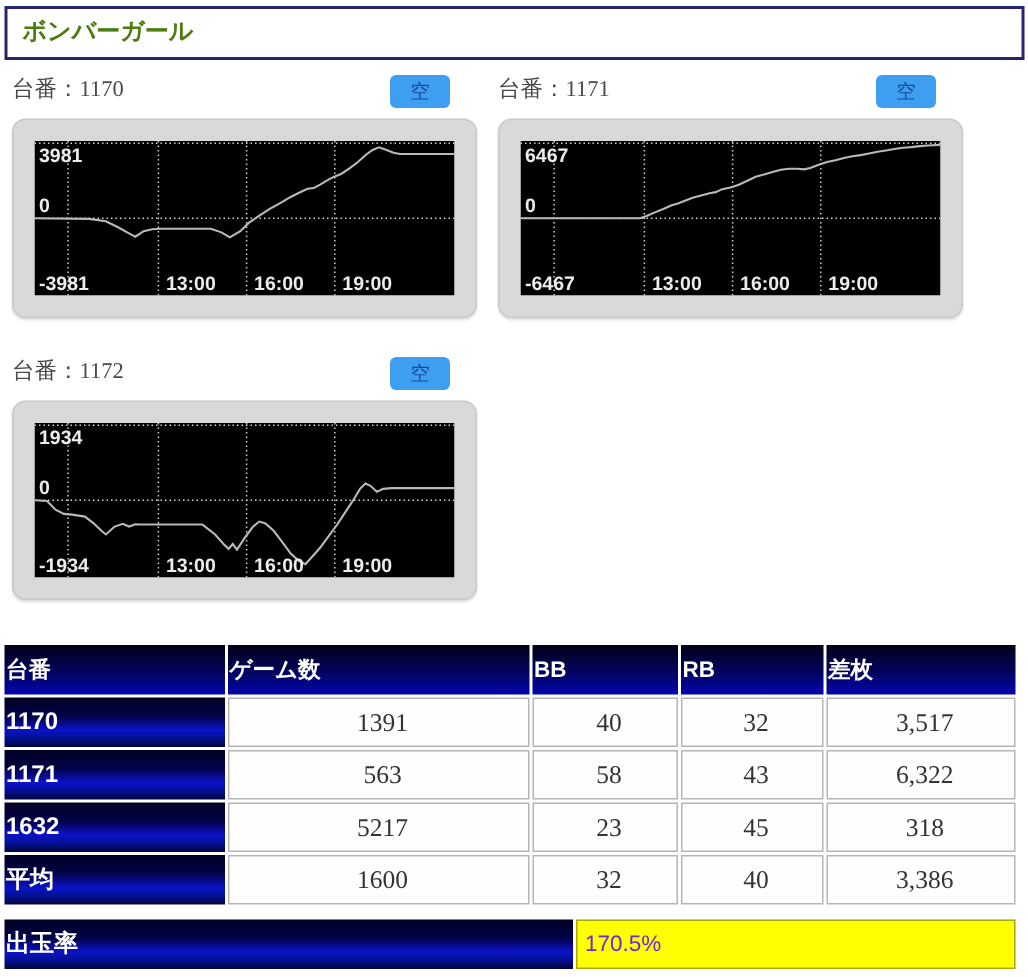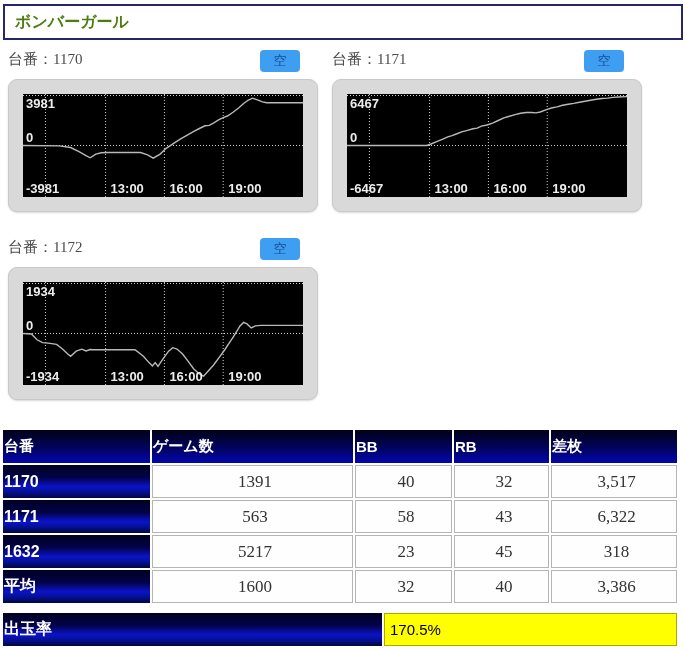--- a/index.html
+++ b/index.html
@@ -40,21 +40,21 @@
   .row-head{
     background:linear-gradient(180deg,#010122 0%,#02024a 38%,#0b13c9 66%,#041093 82%,#02063f 100%);
     color:#fff;font-size:16px;font-weight:bold;text-align:left;
   }
   .cell{
     background:#fefefe;border:1px solid #b5b5b5;font-family:"Liberation Serif",serif;
     font-size:17px;color:#333;padding:0 0 0 5px;text-align:center;font-weight:normal;
   }
   .summary-table{margin:6px 0 0 1px;}
   .sum-value{
-    background:#ffff00;border:1px solid #a9a900;font-size:15px;color:#000000;
+    background:#ffff00;border:1px solid #a9a900;font-size:15px;color:#6d28d9;
     text-align:left;padding:0 0 0 5px;font-weight:normal;
   }
 </style>
 </head>
 <body>
 
 <div class="title-box">
   <span>ボンバーガール</span>
 </div>
 

